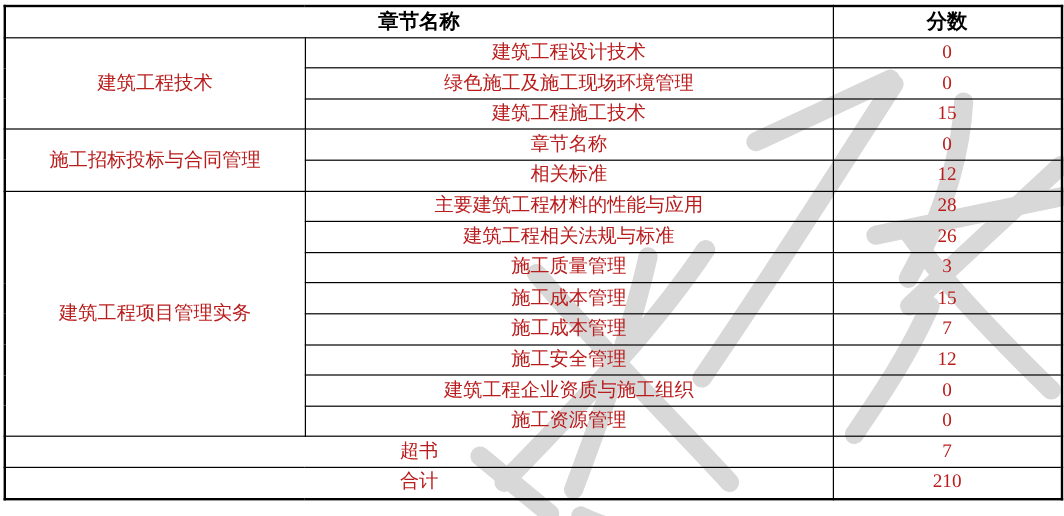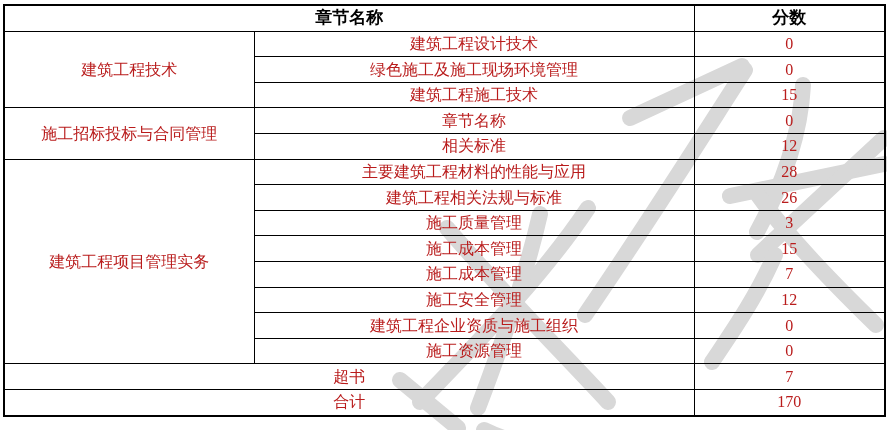--- a/index.html
+++ b/index.html
@@ -149,17 +149,17 @@
         <td>施工资源管理</td>
         <td>0</td>
       </tr>
 
       <tr>
         <td colspan="2">超书</td>
         <td>7</td>
       </tr>
       <tr>
         <td colspan="2">合计</td>
-        <td>170</td>
+        <td>210</td>
       </tr>
     </tbody>
   </table>
 </div>
 
 </body></html>

